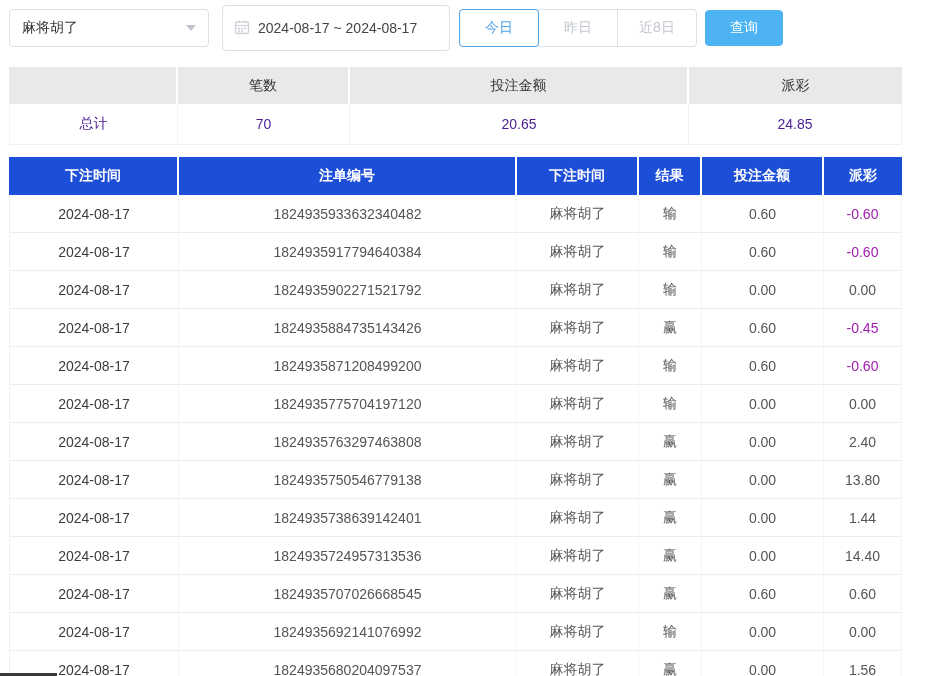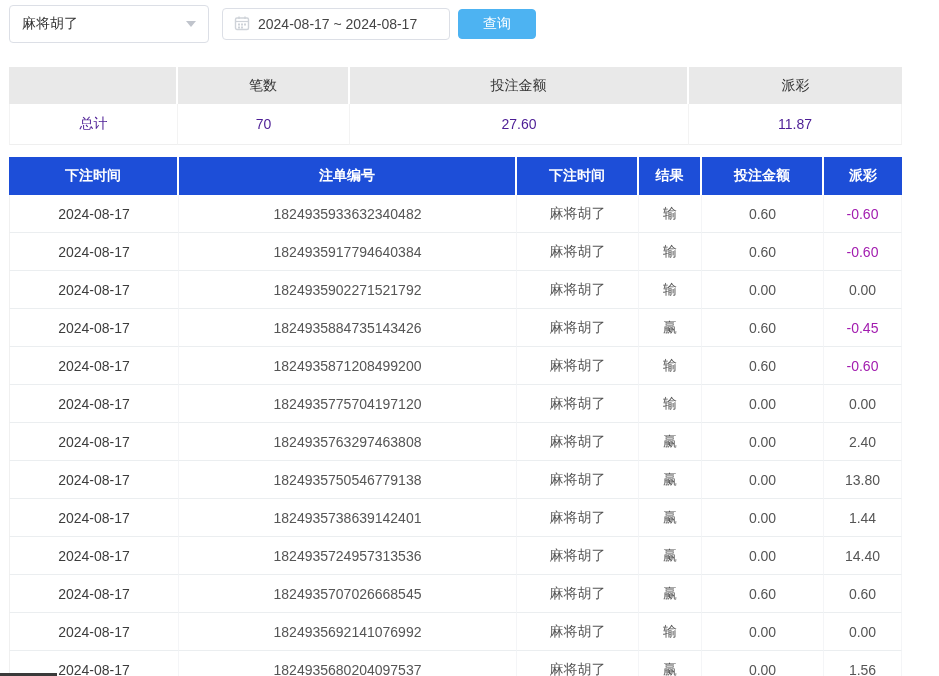--- a/index.html
+++ b/index.html
@@ -6,31 +6,31 @@
   html,body { width:939px; height:676px; overflow:hidden; background:#fff;
     font-family:"Liberation Sans","DejaVu Sans",sans-serif; font-size:14px; color:#333; position:relative; }
 
   
   .topbar { position:absolute; top:5px; left:9px; display:flex; align-items:center; }
   .select-box { width:200px; height:38px; border:1px solid #dcdfe6; border-radius:4px;
     display:flex; align-items:center; padding:0 12px; cursor:pointer; background:#fff; }
   .select-box .label { flex:1; color:#333; }
   .caret { width:0; height:0; border-left:5px solid transparent; border-right:5px solid transparent;
     border-top:6px solid #c0c4cc; }
-  .date-box { margin-left:13px; width:228px; height:32px; border:1px solid #dcdfe6; border-radius:4px;
+  .date-box { margin-left:13px; width:228px; height:46px; border:1px solid #dcdfe6; border-radius:4px;
     display:flex; align-items:center; padding:0 11px; background:#fff; cursor:pointer; }
   .date-box .cal { margin-right:8px; flex:none; }
   .date-box .val { color:#444; white-space:nowrap; }
   .btn-group { margin-left:9px; display:flex; }
   .qbtn { width:80px; height:38px; background:#fff; border:1px solid #dcdfe6; color:#c3c8cf;
     font-size:14px; cursor:pointer; margin-left:-1px; font-family:inherit; }
   .qbtn:first-child { border-radius:4px 0 0 4px; margin-left:0; }
   .qbtn:last-child { border-radius:0 4px 4px 0; }
   .qbtn.active { border:1px solid #4da3e8; color:#4da3e8; border-radius:4px; position:relative; z-index:2; }
-  .query-btn { margin-left:8px; width:78px; height:30px; background:#4db3f2; border:1px solid #4db3f2;
+  .query-btn { margin-left:8px; width:78px; height:36px; background:#4db3f2; border:1px solid #4db3f2;
     border-radius:4px; color:#fff; font-size:14px; cursor:pointer; font-family:inherit; }
 
   
   .summary { position:absolute; top:67px; left:9px; width:893px; border-collapse:separate; border-spacing:0; table-layout:fixed; }
   .summary th { background:#e9e9e9; height:37px; font-weight:normal; color:#333; border-right:2px solid #fff; }
   .summary th:last-child { border-right:none; }
   .summary td { height:41px; text-align:center; color:#4c1d95; background:#fff;
     border-bottom:1px solid #efefef; border-right:1px solid #f3f3f3; }
   .summary td:first-child { border-left:1px solid #f3f3f3; }
 
@@ -65,20 +65,27 @@
         <rect x="4" y="8.5" width="2" height="2" fill="#cfd3d9"></rect>
         <rect x="7" y="8.5" width="2" height="2" fill="#cfd3d9"></rect>
         <rect x="10" y="8.5" width="2" height="2" fill="#cfd3d9"></rect>
         <rect x="4" y="11.5" width="2" height="2" fill="#cfd3d9"></rect>
         <rect x="7" y="11.5" width="2" height="2" fill="#cfd3d9"></rect>
       </svg>
     </span>
     <span class="val">2024-08-17 ~ 2024-08-17</span>
   </div>
 
+  <div class="btn-group">
+  <button class="qbtn active">今日</button>
+
+  <button class="qbtn">昨日</button>
+
+  <button class="qbtn">近8日</button>
+</div>
 
   <button class="query-btn">查询</button>
 </div>
 
 <table class="summary">
   <colgroup>
       <col style="width:169px">
       <col style="width:172px">
       <col style="width:339px">
       <col style="width:213px">
@@ -88,22 +95,22 @@
       <th></th>
       <th>笔数</th>
       <th>投注金额</th>
       <th>派彩</th>
     </tr>
   </thead>
   <tbody>
     <tr>
       <td>总计</td>
       <td>70</td>
-      <td>27.60</td>
-      <td>11.87</td>
+      <td>20.65</td>
+      <td>24.85</td>
     </tr>
   </tbody>
 </table>
 
 <table class="bets">
   <colgroup>
       <col style="width:170px">
       <col style="width:338px">
       <col style="width:122px">
       <col style="width:63px">

